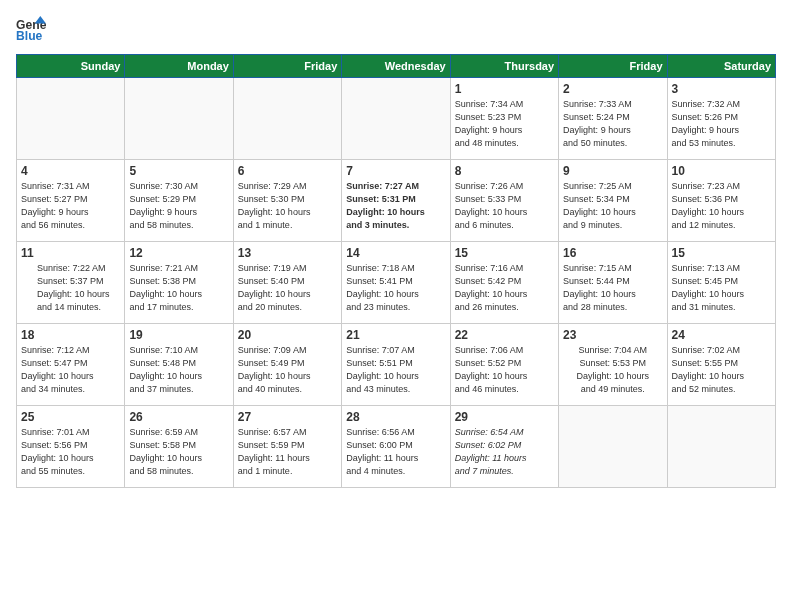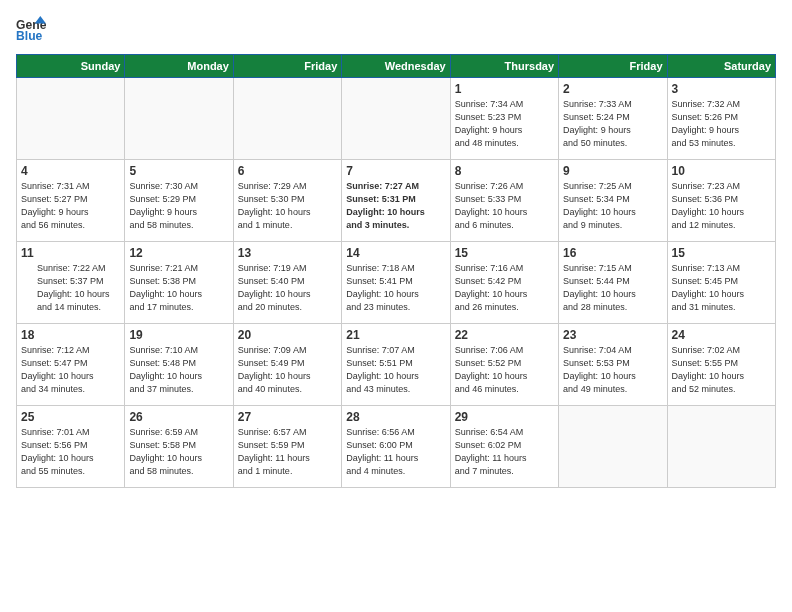--- a/index.html
+++ b/index.html
@@ -271,21 +271,21 @@
           </td>
           <td>
             <span class="day-number">22</span>
             <div class="day-info" style="white-space: pre-line;">Sunrise: 7:06 AM
 Sunset: 5:52 PM
 Daylight: 10 hours
 and 46 minutes.</div>
           </td>
           <td>
             <span class="day-number">23</span>
-            <div class="day-info" style="white-space: pre-line;">Sunrise: 7:04 AM
+            <div class="day-info" style="white-space: pre-line; text-align: center;">Sunrise: 7:04 AM
 Sunset: 5:53 PM
 Daylight: 10 hours
 and 49 minutes.</div>
           </td>
           <td>
             <span class="day-number">24</span>
             <div class="day-info" style="white-space: pre-line;">Sunrise: 7:02 AM
 Sunset: 5:55 PM
 Daylight: 10 hours
 and 52 minutes.</div>
@@ -315,21 +315,21 @@
           </td>
           <td>
             <span class="day-number">28</span>
             <div class="day-info" style="white-space: pre-line;">Sunrise: 6:56 AM
 Sunset: 6:00 PM
 Daylight: 11 hours
 and 4 minutes.</div>
           </td>
           <td>
             <span class="day-number">29</span>
-            <div class="day-info" style="white-space: pre-line;">Sunrise: 6:54 AM
+            <div class="day-info" style="white-space: pre-line; font-style: italic;">Sunrise: 6:54 AM
 Sunset: 6:02 PM
 Daylight: 11 hours
 and 7 minutes.</div>
           </td>
           <td class="empty"></td>
           <td class="empty"></td>
         </tr>
       </tbody>
   </table>
 </div>

